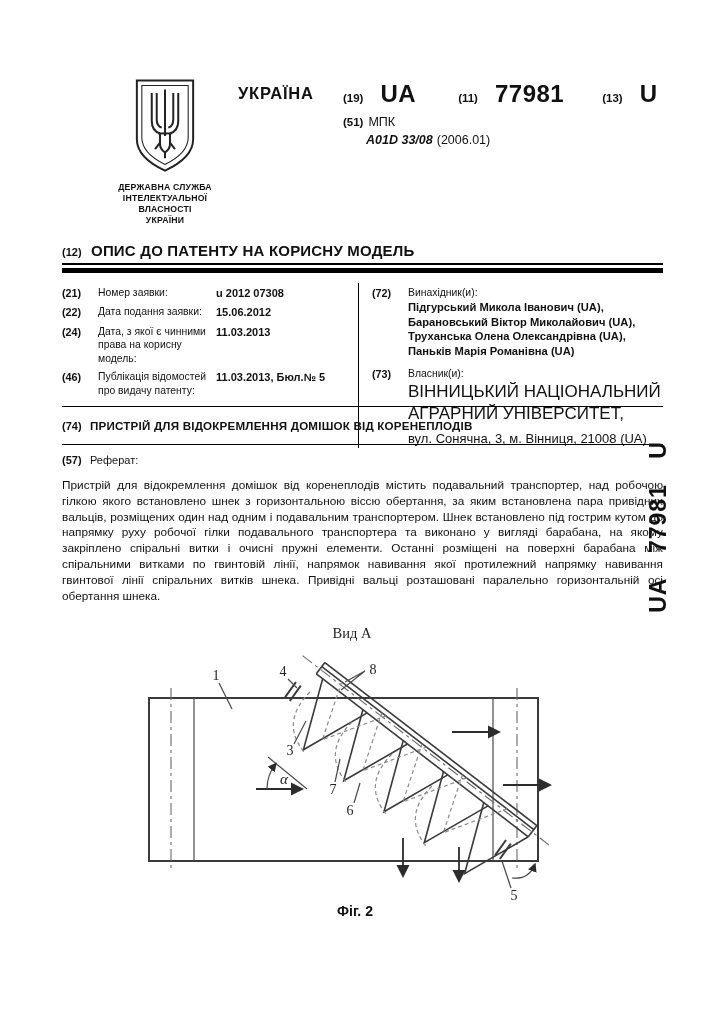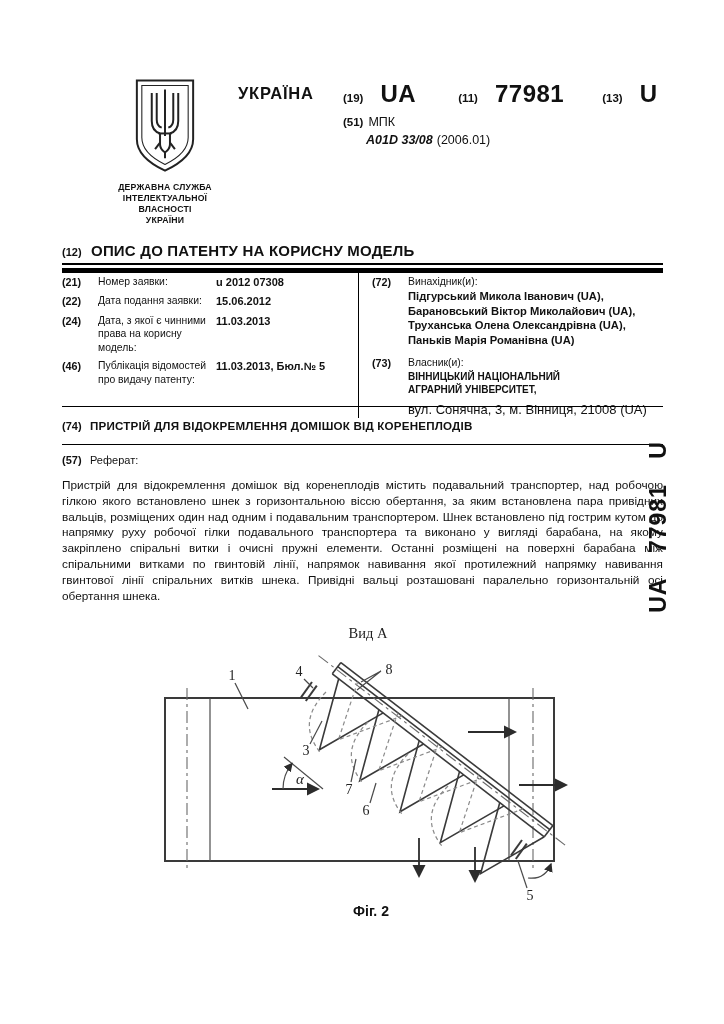--- a/index.html
+++ b/index.html
@@ -20,49 +20,49 @@
   .ipc-line .code-small{margin-right:5px;}
   .ipc-class{position:absolute; left:366px; top:133px; font-size:12.5px;}
   .ipc-class .cls{font-weight:bold; font-style:italic; margin-right:4px;}
   
   .doc-type{position:absolute; left:62px; top:242px; width:601px;}
   .doc-type-line .num{font-size:11px; font-weight:bold;}
   .doc-type-line .ttl{font-size:15px; font-weight:bold; margin-left:5px; letter-spacing:.2px;}
   .rule-thin{height:2px; background:#000; margin-top:3px;}
   .rule-thick{height:5px; background:#000; margin-top:3px;}
   
-  .biblio{position:absolute; left:62px; top:272px; width:601px; display:flex;}
+  .biblio{position:absolute; left:62px; top:283px; width:601px; display:flex;}
   .biblio-left{width:296px; padding-top:3px;}
   .biblio-right{flex:1; border-left:1.5px solid #000; padding-left:13px; padding-top:3px; min-height:118px;}
   .brow{display:flex; margin-bottom:5px; font-size:10.4px; line-height:1.3;}
   .bcode{width:36px; flex:none; font-weight:bold; font-size:10.8px;}
   .blabel{width:112px; flex:none; padding-right:6px;}
   .bvalue{flex:1; font-weight:bold; font-size:11px;}
   .rrow{display:flex; font-size:10.4px; line-height:1.32;}
   .rrow + .rrow{margin-top:8px;}
   .rcontent{flex:1;}
   .names div{font-weight:bold; font-size:11.2px; line-height:1.32;}
-  .org{font-weight:bold; font-size:10px; line-height:1.32;}
+  .org{font-weight:normal; font-size:17px; line-height:1.32;}
   .addr{font-size:13px; margin-top:5px;}
   
   .sec54{position:absolute; left:62px; top:406px; width:601px;
          border-top:1.5px solid #000; border-bottom:1.5px solid #000; padding:9px 0 10px;}
   .sec54 .num{font-size:11px; font-weight:bold;}
   .sec54 .ttl{font-size:11.6px; font-weight:bold; margin-left:4px; letter-spacing:.2px;}
   
   .abstract{position:absolute; left:62px; top:450px; width:601px;}
   .abstract .lbl .num{font-size:11px; font-weight:bold;}
   .abstract .lbl .txt{font-size:11px; margin-left:4px;}
   .abstract p{margin:10px 0 0; font-size:11.8px; line-height:1.34; text-align:justify;}
   
   .side-code{position:absolute; left:556px; top:506px; width:220px; height:42px;
     transform:rotate(-90deg); transform-origin:center;
     font-size:23px; font-weight:bold; text-align:center; letter-spacing:1px; word-spacing:18px;}
   
-  .figure{position:absolute; left:128px; top:622px; width:516px;}
+  .figure{position:absolute; left:112px; top:622px; width:516px;}
   .fig-svg{display:block;}
   .drw{stroke:#3a3a3a; stroke-width:1.6; fill:none;}
   .drw-bold{stroke:#3a3a3a; stroke-width:2; fill:none;}
   .drw-thin{stroke:#4a4a4a; stroke-width:1.2; fill:none;}
   .hid{stroke:#8a8a8a; stroke-width:1.2; fill:none; stroke-dasharray:4 3;}
   .ddot{stroke:#6a6a6a; stroke-width:1.1; fill:none; stroke-dasharray:12 4 3 4;}
   .arr{stroke:#2c2c2c; stroke-width:1.8; fill:none;}
   .figlbl{font-family:"Liberation Serif", serif; font-size:14px; fill:#222;}
   .figlbl-i{font-family:"Liberation Serif", serif; font-style:italic; font-size:15px; fill:#222;}
   .figcap-serif{font-family:"Liberation Serif", serif; font-size:14.5px; fill:#222;}

